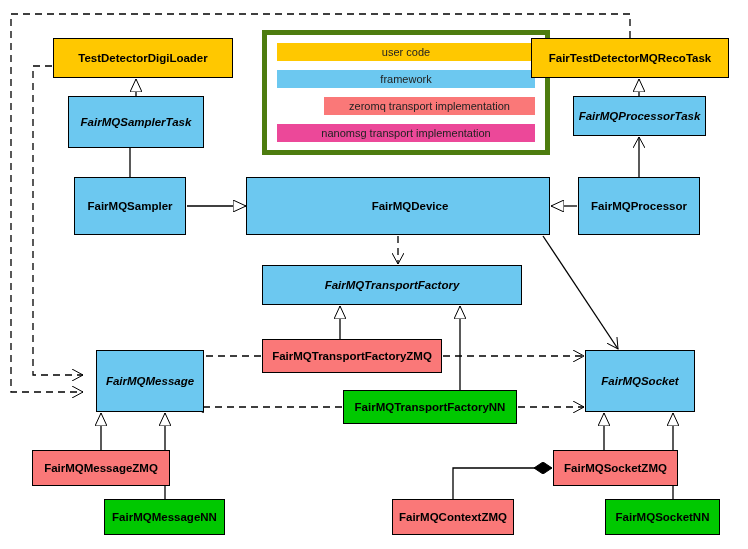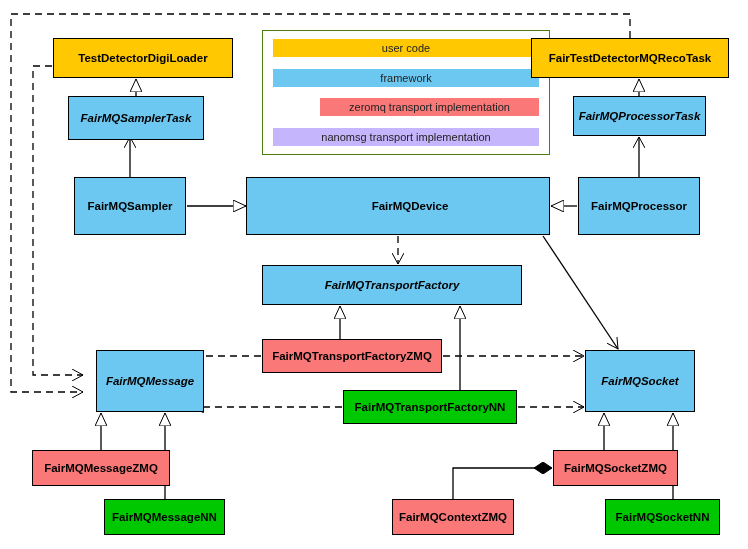--- a/index.html
+++ b/index.html
@@ -4,26 +4,26 @@
 <style>
   html,body{margin:0;padding:0;background:#ffffff;}
   body{font-family:"Liberation Sans",sans-serif;}
   #canvas{position:relative;width:748px;height:549px;background:#ffffff;overflow:hidden;}
   .node{position:absolute;box-sizing:border-box;border:1px solid #000;display:flex;align-items:center;justify-content:center;text-align:center;font-size:11.5px;color:#000;line-height:1.1;padding:2px 4px;}
   .node.user{background:#ffc800;font-weight:bold;}
   .node.fw{background:#6cc8f0;font-weight:bold;}
   .node.fw.abstract{font-style:italic;font-weight:bold;}
   .node.zmq{background:#fa7878;font-weight:bold;}
   .node.nn{background:#00c800;font-weight:bold;}
-  #legend{position:absolute;left:262px;top:30px;width:288px;height:125px;border:1px solid #4d7c0f;background:#fff;box-sizing:border-box;padding:8px 10px;display:flex;flex-direction:column;justify-content:space-between;}
+  #legend{position:absolute;left:262px;top:30px;width:288px;height:125px;border:5px solid #4d7c0f;background:#fff;box-sizing:border-box;padding:8px 10px;display:flex;flex-direction:column;justify-content:space-between;}
   .legend-row{height:18px;display:flex;align-items:center;justify-content:center;font-size:11px;color:#222;}
   .lg-user{background:#ffc800;}
   .lg-fw{background:#6cc8f0;align-items:center;}
   .lg-zmq{background:#fa7878;margin-left:47px;}
-  .lg-nn{background:#c4b5fd;}
+  .lg-nn{background:#ec4899;}
   svg.edges{position:absolute;left:0;top:0;width:748px;height:549px;pointer-events:none;}
 </style>
 </head>
 <body>
 
 <div id="canvas">
 
   <svg class="edges" viewBox="0 0 748 549">
     <defs>
       <marker id="hollowTri" markerWidth="14" markerHeight="12" refX="13" refY="6" orient="auto" markerUnits="userSpaceOnUse">
@@ -100,21 +100,21 @@
         <span>nanomsg transport implementation</span>
       </div>
   </div>
 
   <div class="node user" style="left:53px;top:38px;width:180px;height:40px;">
       <span>TestDetectorDigiLoader</span>
     </div>
   <div class="node user" style="left:531px;top:38px;width:198px;height:40px;">
       <span>FairTestDetectorMQRecoTask</span>
     </div>
-  <div class="node fw abstract" style="left:68px;top:96px;width:136px;height:44px;">
+  <div class="node fw abstract" style="left:68px;top:96px;width:136px;height:52px;">
       <span>FairMQSamplerTask</span>
     </div>
   <div class="node fw abstract" style="left:573px;top:96px;width:133px;height:40px;">
       <span>FairMQProcessorTask</span>
     </div>
   <div class="node fw" style="left:74px;top:177px;width:112px;height:58px;">
       <span>FairMQSampler</span>
     </div>
   <div class="node fw" style="left:246px;top:177px;width:304px;height:58px;padding-left:28px;">
       <span>FairMQDevice</span>

